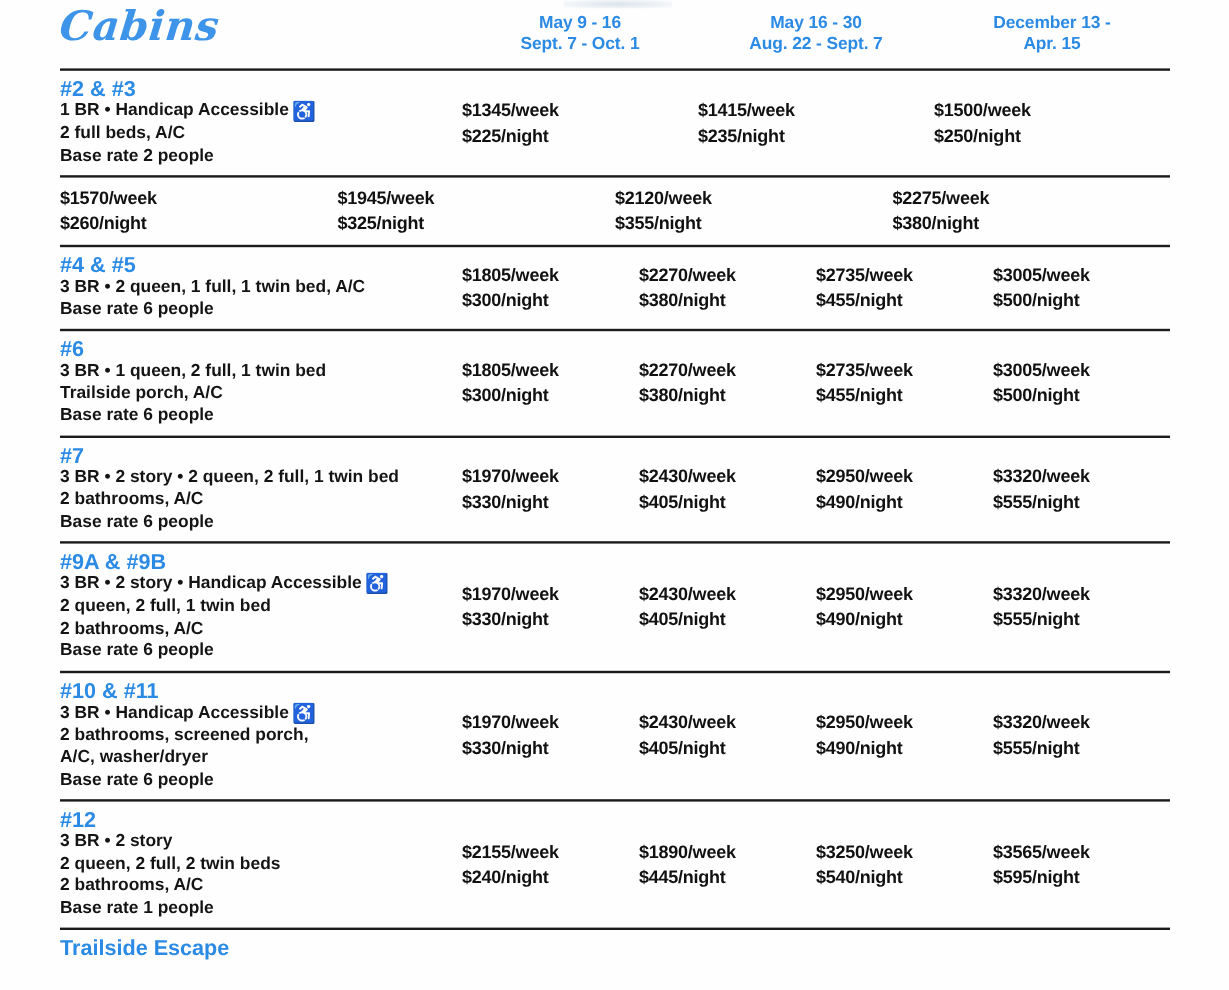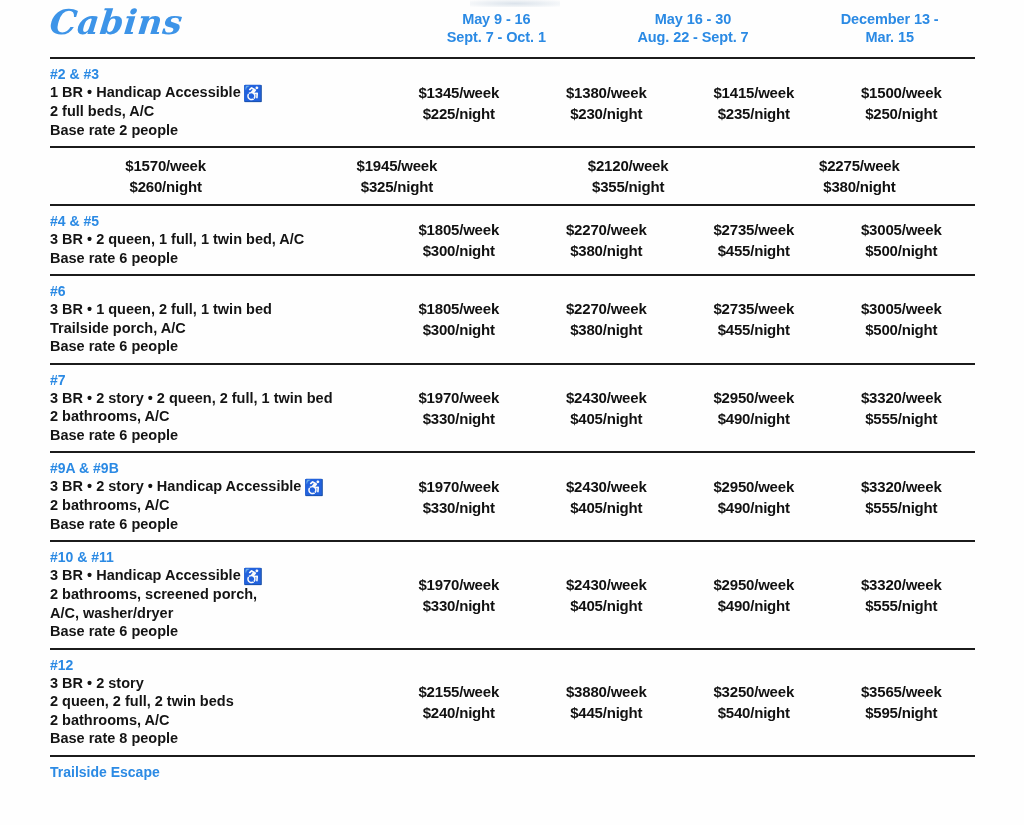--- a/index.html
+++ b/index.html
@@ -35,21 +35,21 @@
     font-family: "DejaVu Serif", serif;
     font-style: italic;
     font-weight: 700;
     font-size: 34px;
     letter-spacing: 0.5px;
     color: #3d94e8;
     transform: skewX(-6deg);
   }
   .col-headers {
     position: absolute;
-    left: 398px;
+    left: 385px;
     top: 10px;
     width: 590px;
     display: flex;
   }
   .col-head {
     flex: 1 1 0;
     text-align: center;
     font-size: 14.5px;
     font-weight: 700;
     line-height: 18px;
@@ -72,21 +72,21 @@
     display: flex;
     align-items: flex-start;
     padding: 7px 0 7px 0;
     margin: 0 49px 0 50px;
   }
   .row .desc {
     width: 335px;
     flex: 0 0 335px;
   }
   .cabin-name {
-    font-size: 14px;
+    font-size: 18px;
     font-weight: 700;
     color: #2b8ae4;
     line-height: 17px;
     letter-spacing: 0px;
   }
   .desc-line {
     font-size: 14.5px;
     font-weight: 700;
     color: #141414;
     line-height: 18.5px;
@@ -101,21 +101,20 @@
     color: #141414;
   }
 
   .prices {
     flex: 1 1 auto;
     display: flex;
     align-self: center;
   }
   .pcell {
     flex: 1 1 0;
-    text-align: center;
     font-size: 15px;
     font-weight: 700;
     line-height: 21px;
     color: #111111;
     letter-spacing: -0.2px;
   }
   .pcell .night { display: block; }
 
   
   .scan-smudge {
@@ -133,36 +132,35 @@
 
 <div id="sheet">
 
   <div class="scan-smudge"></div>
 
   <div class="header-row">
     <div class="title-script">Cabins</div>
     <div class="col-headers">
         <div class="col-head"><span>May 9 - 16</span><span class="l2">Sept. 7 - Oct. 1</span></div>
         <div class="col-head"><span>May 16 - 30</span><span class="l2">Aug. 22 - Sept. 7</span></div>
-        <div class="col-head"><span>December 13 -</span><span class="l2">Mar. 15</span></div>
+        <div class="col-head"><span>December 13 -</span><span class="l2">Apr. 15</span></div>
       </div>
   </div>
 
   <div class="rows">
       <div class="rule"></div>
       <div class="row">
         <div class="desc">
           <div class="cabin-name">#2 &amp; #3</div>
           <div class="desc-line"><span>1 BR • Handicap Accessible</span><span class="acc-icon">♿</span></div>
           <div class="desc-line"><span>2 full beds, A/C</span></div>
           <div class="desc-line"><span>Base rate 2 people</span></div>
         </div>
         <div class="prices">
           <div class="pcell"><span>$1345/week</span><span class="night">$225/night</span></div>
-          <div class="pcell"><span>$1380/week</span><span class="night">$230/night</span></div>
           <div class="pcell"><span>$1415/week</span><span class="night">$235/night</span></div>
           <div class="pcell"><span>$1500/week</span><span class="night">$250/night</span></div>
         </div>
       </div>
       <div class="rule"></div>
       <div class="row">
         <div class="prices">
           <div class="pcell"><span>$1570/week</span><span class="night">$260/night</span></div>
           <div class="pcell"><span>$1945/week</span><span class="night">$325/night</span></div>
           <div class="pcell"><span>$2120/week</span><span class="night">$355/night</span></div>
@@ -211,20 +209,21 @@
           <div class="pcell"><span>$2430/week</span><span class="night">$405/night</span></div>
           <div class="pcell"><span>$2950/week</span><span class="night">$490/night</span></div>
           <div class="pcell"><span>$3320/week</span><span class="night">$555/night</span></div>
         </div>
       </div>
       <div class="rule"></div>
       <div class="row">
         <div class="desc">
           <div class="cabin-name">#9A &amp; #9B</div>
           <div class="desc-line"><span>3 BR • 2 story • Handicap Accessible</span><span class="acc-icon">♿</span></div>
+          <div class="desc-line"><span>2 queen, 2 full, 1 twin bed</span></div>
           <div class="desc-line"><span>2 bathrooms, A/C</span></div>
           <div class="desc-line"><span>Base rate 6 people</span></div>
         </div>
         <div class="prices">
           <div class="pcell"><span>$1970/week</span><span class="night">$330/night</span></div>
           <div class="pcell"><span>$2430/week</span><span class="night">$405/night</span></div>
           <div class="pcell"><span>$2950/week</span><span class="night">$490/night</span></div>
           <div class="pcell"><span>$3320/week</span><span class="night">$555/night</span></div>
         </div>
       </div>
@@ -244,25 +243,25 @@
           <div class="pcell"><span>$3320/week</span><span class="night">$555/night</span></div>
         </div>
       </div>
       <div class="rule"></div>
       <div class="row">
         <div class="desc">
           <div class="cabin-name">#12</div>
           <div class="desc-line"><span>3 BR • 2 story</span></div>
           <div class="desc-line"><span>2 queen, 2 full, 2 twin beds</span></div>
           <div class="desc-line"><span>2 bathrooms, A/C</span></div>
-          <div class="desc-line"><span>Base rate 8 people</span></div>
+          <div class="desc-line"><span>Base rate 1 people</span></div>
         </div>
         <div class="prices">
           <div class="pcell"><span>$2155/week</span><span class="night">$240/night</span></div>
-          <div class="pcell"><span>$3880/week</span><span class="night">$445/night</span></div>
+          <div class="pcell"><span>$1890/week</span><span class="night">$445/night</span></div>
           <div class="pcell"><span>$3250/week</span><span class="night">$540/night</span></div>
           <div class="pcell"><span>$3565/week</span><span class="night">$595/night</span></div>
         </div>
       </div>
       <div class="rule"></div>
       <div class="row">
         <div class="desc">
           <div class="cabin-name">Trailside Escape</div>
         </div>
       </div>

